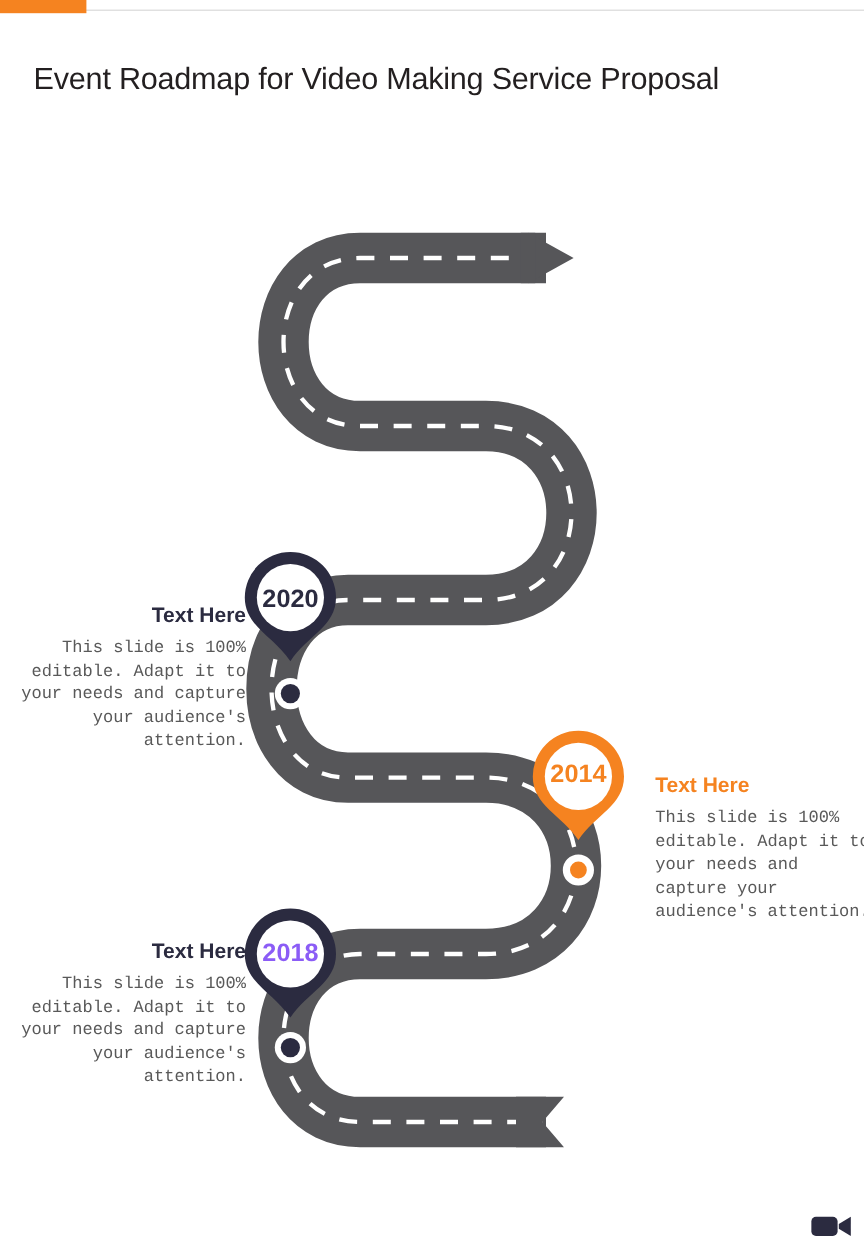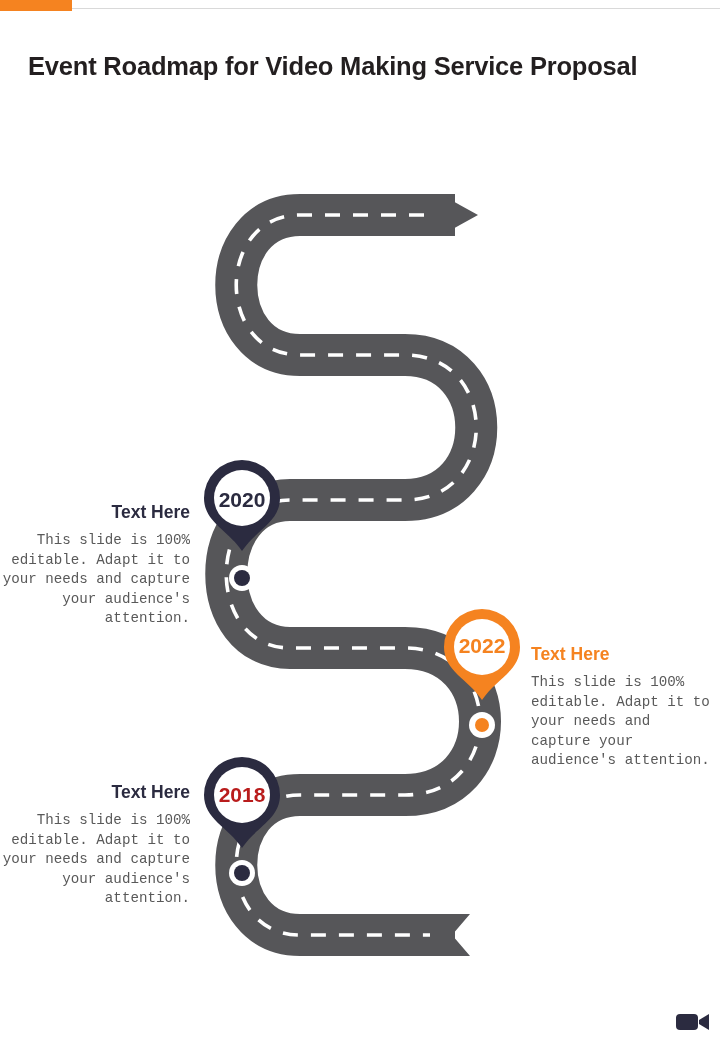--- a/index.html
+++ b/index.html
@@ -29,36 +29,36 @@
     width: 72px; height: 11px;
     background: #F58320;
   }
 
   
   #page-title {
     position: absolute;
     left: 28px; top: 34px;
     width: 670px;
     font-size: 25.5px;
-    font-weight: bold;
+    font-weight: normal;
     color: #231f20;
     letter-spacing: -0.2px;
     line-height: 1.2;
   }
 
   
   #roadmap-stage {
     position: absolute;
     left: 0; top: 0;
     width: 720px; height: 787px;
   }
   #road-svg { position: absolute; left: 0; top: 0; }
 
   
-  .text-block { position: absolute; }
+  .text-block { position: absolute; padding-left: 15px; }
   .block-title {
     font-size: 17.5px;
     font-weight: bold;
     margin: 0 0 9px 0;
     line-height: 1.1;
   }
   .block-body {
     font-size: 14.2px;
     color: #595959;
     line-height: 1.37;
@@ -78,21 +78,21 @@
   
   .pin-label {
     position: absolute;
     font-size: 21px;
     font-weight: bold;
     text-align: center;
     width: 80px;
   }
   #pin-label-2020 { left: 202px; top: 488px; color: #2b2b40; }
   #pin-label-2019 { left: 442px; top: 634px; color: #F58320; }
-  #pin-label-2018 { left: 202px; top: 783px; color: #b91c1c; }
+  #pin-label-2018 { left: 202px; top: 783px; color: #8b5cf6; }
 
   
   #video-icon {
     position: absolute;
     left: 676px; top: 1011px;
   }
 </style>
 </head>
 <body>
 
@@ -178,21 +178,21 @@
       <circle cx="242" cy="795" r="28" fill="#ffffff"></circle>
     </g>
 
     <g>
       <circle cx="242" cy="873" r="13" fill="#ffffff"></circle>
       <circle cx="242" cy="873" r="8" fill="#2b2b40"></circle>
     </g>
   </svg>
 
   <div class="pin-label" id="pin-label-2020">2020</div>
-  <div class="pin-label" id="pin-label-2019">2022</div>
+  <div class="pin-label" id="pin-label-2019">2014</div>
   <div class="pin-label" id="pin-label-2018">2018</div>
 </div>
 
 <div class="text-block" id="block-2020">
   <div class="block-title">Text Here</div>
   <div class="block-body">This slide is 100% editable. Adapt it to your needs and capture your audience's attention.</div>
 </div>
 
 <div class="text-block" id="block-2019">
   <div class="block-title">Text Here</div>

